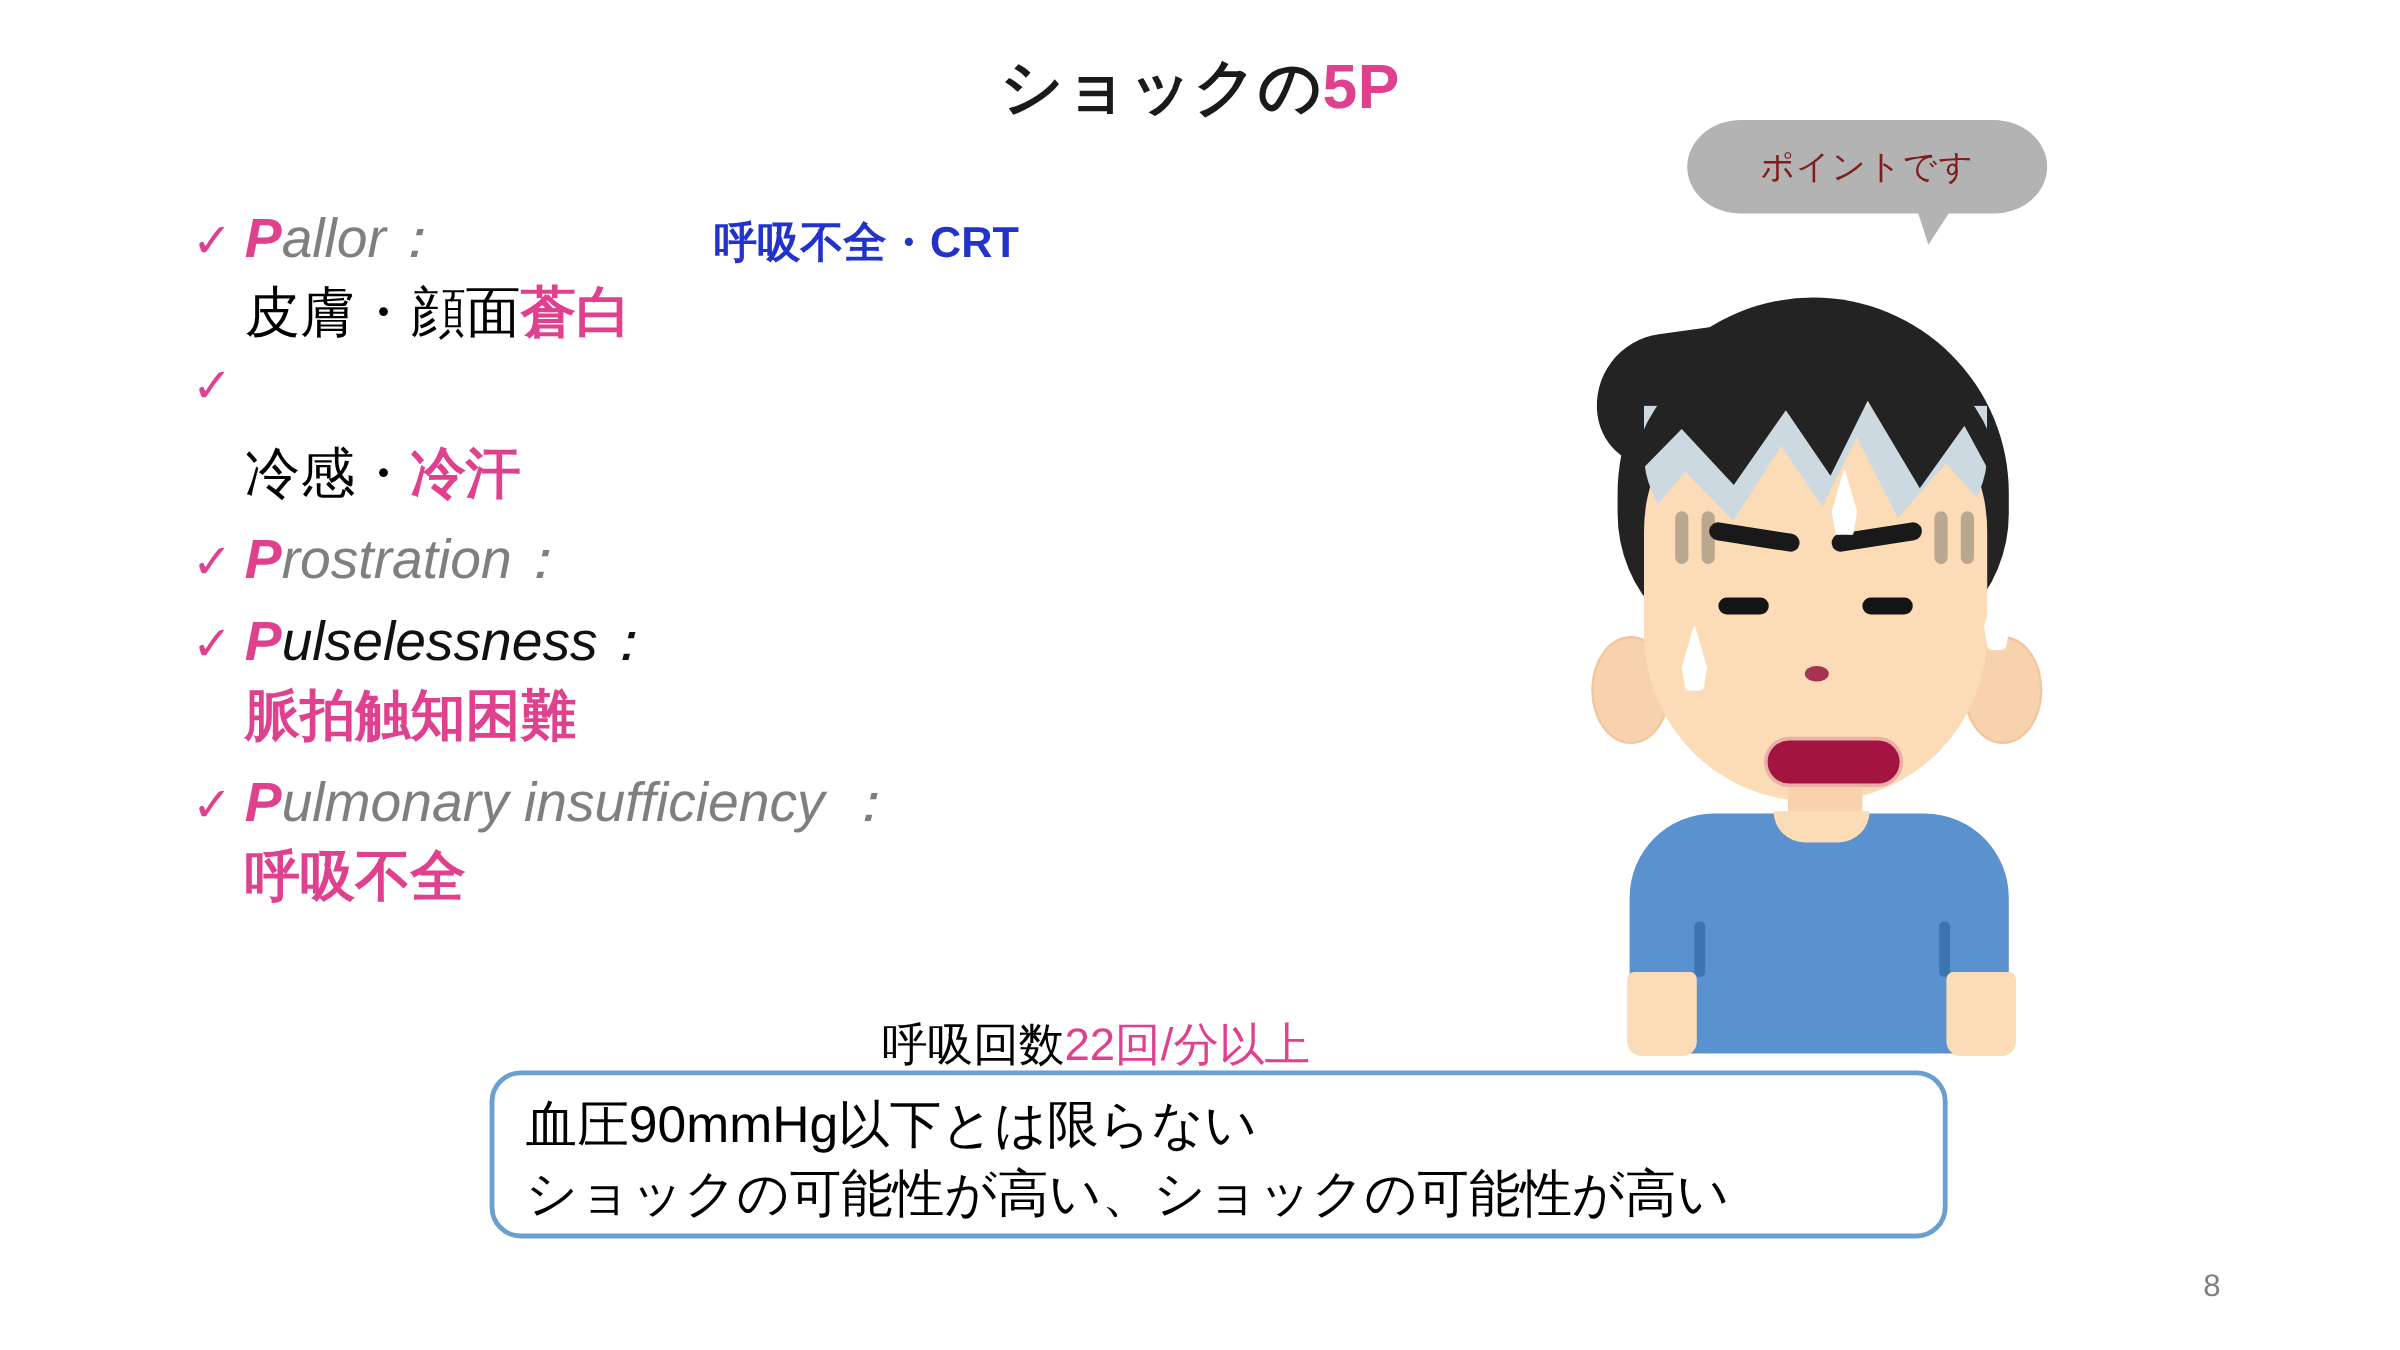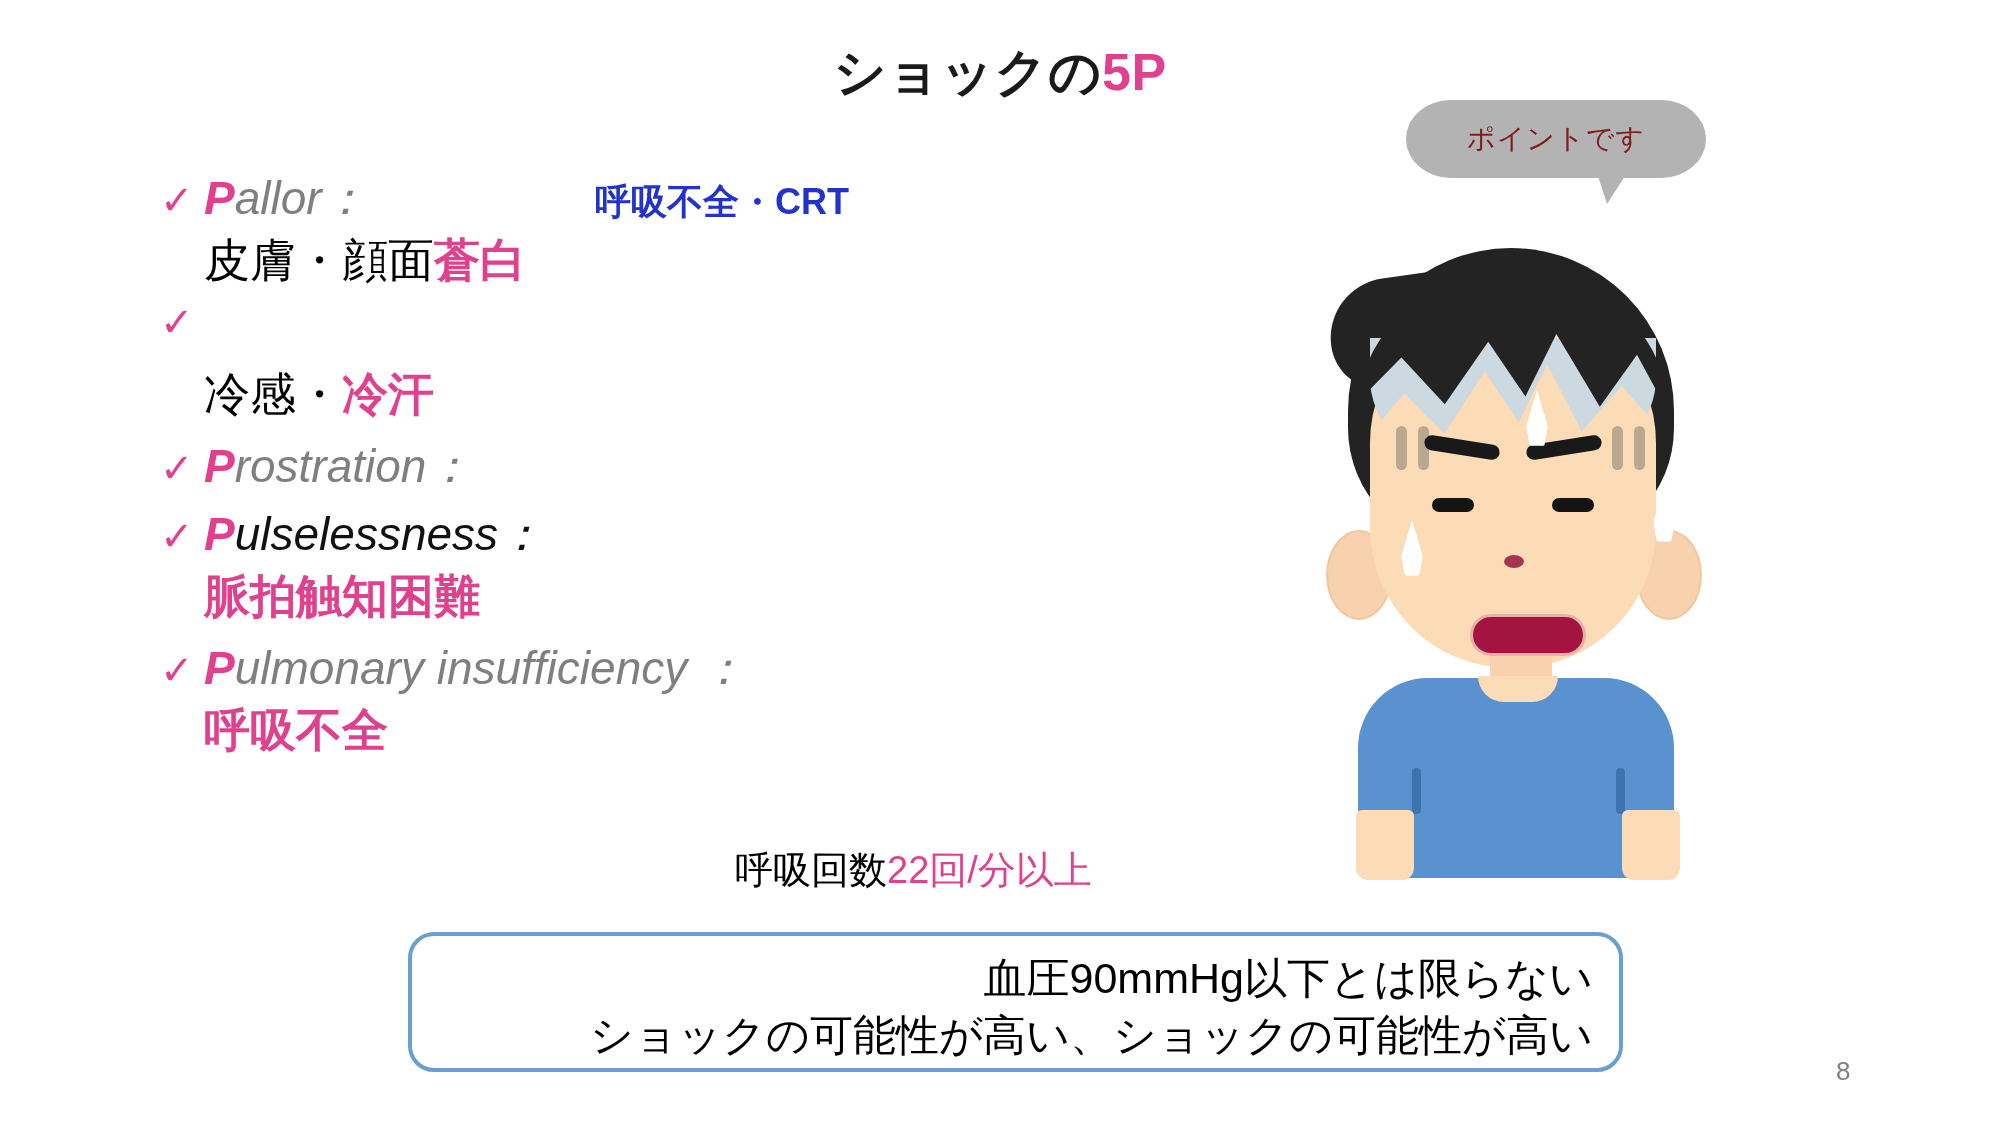--- a/index.html
+++ b/index.html
@@ -102,29 +102,28 @@
     font-weight: 400;
     color: #000000;
     white-space: nowrap;
   }
   #rr-note .hl { color: #e0418f; }
 
   
   #callout {
     position: absolute;
     left: 408px;
-    top: 932px;
+    top: 892px;
     width: 1215px;
     height: 140px;
     border: 4px solid #6a9fd0;
     border-radius: 26px;
     background: #ffffff;
     box-sizing: border-box;
     padding: 14px 26px 0 26px;
-    text-align: right;
   }
   #callout .c-line {
     font-size: 43px;
     color: #000000;
     line-height: 1.33;
     white-space: nowrap;
   }
 
   
   #bubble {

